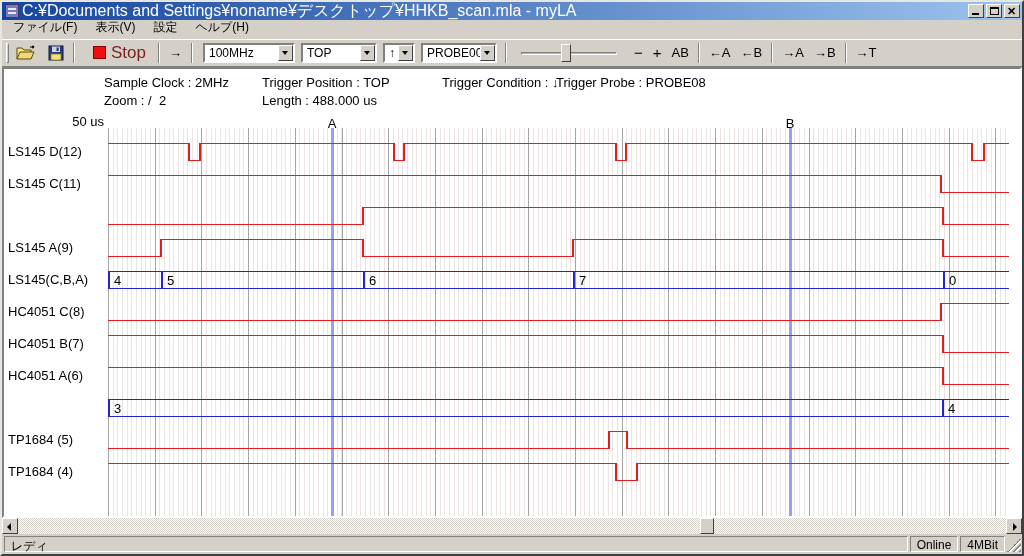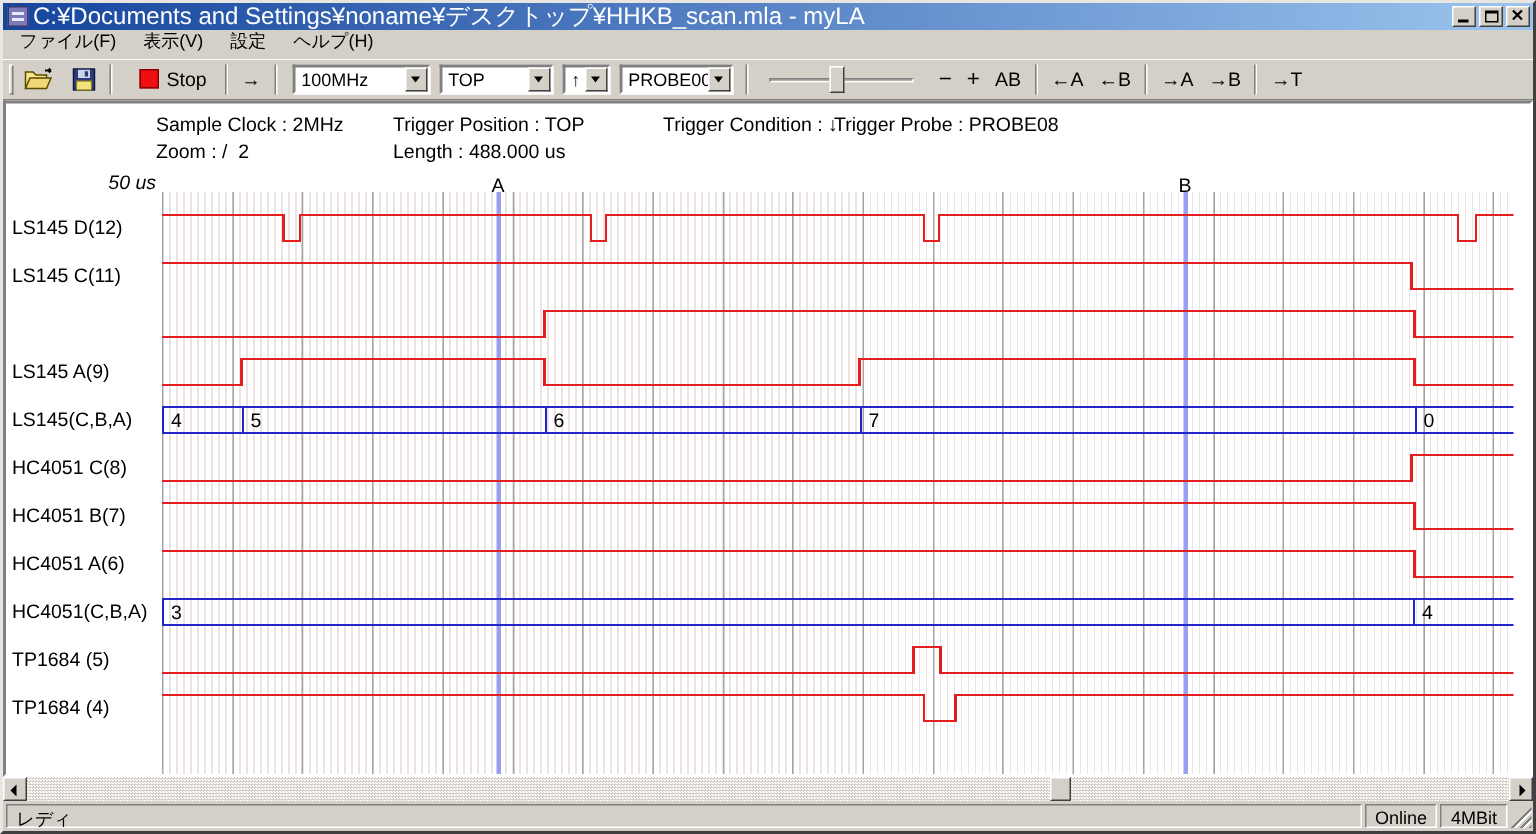--- a/index.html
+++ b/index.html
@@ -28,42 +28,42 @@
              font-size:12px; flex:0 0 auto; }
   .menu-item { padding:2px 9px 3px 9px; color:#000; }
   
   .toolbar { height:28px; display:flex; align-items:center; flex:0 0 auto;
              border-bottom:1px solid #808080; box-shadow:inset 0 1px 0 #fff; position:relative; }
   .tb-grip { width:3px; height:20px; margin-left:4px; border:1px solid; border-color:#fff #808080 #808080 #fff; }
   .tb-sep { width:2px; height:20px; margin:0 4px; border-left:1px solid #808080; border-right:1px solid #fff; }
   .tb-icon { width:26px; height:22px; margin-left:4px; background:transparent; border:none;
              display:flex; align-items:center; justify-content:center; }
   .tb-stop { margin-left:6px; background:transparent; border:none; display:flex;
-             align-items:center; gap:5px; font-size:13px; color:#000000; padding:0 8px; height:22px; }
+             align-items:center; gap:5px; font-size:17px; color:#7f1d1d; padding:0 8px; height:22px; }
   .stop-square { width:13px; height:13px; background:#ee1010; border:1px solid #880000; }
   .tb-run { font-size:17px; font-weight:bold; padding:0 10px; }
   .tb-txt { background:transparent; border:none; font-size:13px; color:#000; padding:0 5px;
             height:22px; font-family:"Liberation Sans",sans-serif; }
   .combo { height:20px; background:#fff; border:2px solid; border-color:#808080 #fff #fff #808080;
            display:flex; align-items:center; position:relative; font-size:12px; margin-left:6px; }
   .combo-text { padding-left:4px; flex:1; white-space:nowrap; overflow:hidden; }
   .combo-btn { width:15px; height:100%; background:#d4d0c8; border:1px solid;
                border-color:#fff #404040 #404040 #fff; display:flex; align-items:center; justify-content:center; }
   .combo-arrow { width:0; height:0; border:3px solid transparent; border-top:4px solid #000; margin-top:3px; }
   .slider { width:100px; height:22px; position:relative; margin-left:8px; }
   .slider-track { position:absolute; left:2px; right:2px; top:10px; height:3px;
                   border:1px solid; border-color:#808080 #fff #fff #808080; background:#b8b4ac; }
   .slider-thumb { position:absolute; left:42px; top:2px; width:10px; height:18px; background:#d4d0c8;
                   border:1px solid; border-color:#fff #404040 #404040 #fff; }
   
   .client { flex:0 0 451px; border:2px solid; border-color:#808080 #fff #fff #808080;
             background:#fff; position:relative; overflow:hidden; }
   .info-item { position:absolute; font-size:13px; color:#000; white-space:pre; }
   .wave-area { position:absolute; left:0; top:45px; width:1016px; height:402px; }
-  .time-label { position:absolute; left:0; top:0; width:100px; text-align:right; font-size:13px; color:#000;font-style:italic; }
+  .time-label { position:absolute; left:0; top:0; width:100px; text-align:right; font-size:13px; color:#000; }
   .grid-layer { position:absolute; left:104px; top:14px; width:901px; height:388px;
                 background:repeating-linear-gradient(to right,#ece3e3 0 1px,transparent 1px 4.67px); }
   .vmajor { position:absolute; top:0; width:1px; height:100%; background:#a4a4a4; }
   .marker-line { position:absolute; top:0; width:3px; height:100%; background:#9a9ef0; }
   .marker-label { position:absolute; top:2px; font-size:13px; color:#000; transform:translateX(-50%); }
   .wave-row { position:absolute; left:0; width:100%; height:32px; }
   .ch-label { position:absolute; left:4px; width:98px; height:32px; line-height:32px;
               font-size:13px; color:#000; white-space:nowrap; }
   .wave-row svg { position:absolute; left:104px; top:0; }
   
@@ -269,21 +269,20 @@
               <path d="M0 7.5 L835 7.5 L835 24.5 L901 24.5" fill="none" stroke="#e41e1e" stroke-width="1.5"></path>
             </svg>
           </div>
           <div class="wave-row" style="top: 246px;">
             <div class="ch-label">HC4051 A(6)</div>
             <svg width="901" height="32" shape-rendering="crispEdges">
               <path d="M0 7.5 L835 7.5 L835 24.5 L901 24.5" fill="none" stroke="#e41e1e" stroke-width="1.5"></path>
             </svg>
           </div>
           <div class="wave-row" style="top: 278px;">
-            <div class="ch-label">HC4051(C,B,A)</div>
             <svg width="901" height="32" shape-rendering="crispEdges">
               <line x1="0" x2="901" y1="7.5" y2="7.5" stroke="#2424cc" stroke-width="1.5"></line>
               <line x1="0" x2="901" y1="24.5" y2="24.5" stroke="#2424cc" stroke-width="1.5"></line>
               <line x1="0.75" x2="0.75" y1="7.5" y2="24.5" stroke="#2424cc" stroke-width="1.5"></line>
               <text x="6" y="20.5" font-size="13" fill="#000" font-family="&quot;Liberation Sans&quot;,sans-serif">3</text>
               <line x1="834.75" x2="834.75" y1="7.5" y2="24.5" stroke="#2424cc" stroke-width="1.5"></line>
               <text x="840" y="20.5" font-size="13" fill="#000" font-family="&quot;Liberation Sans&quot;,sans-serif">4</text>
             </svg>
           </div>
           <div class="wave-row" style="top: 310px;">

